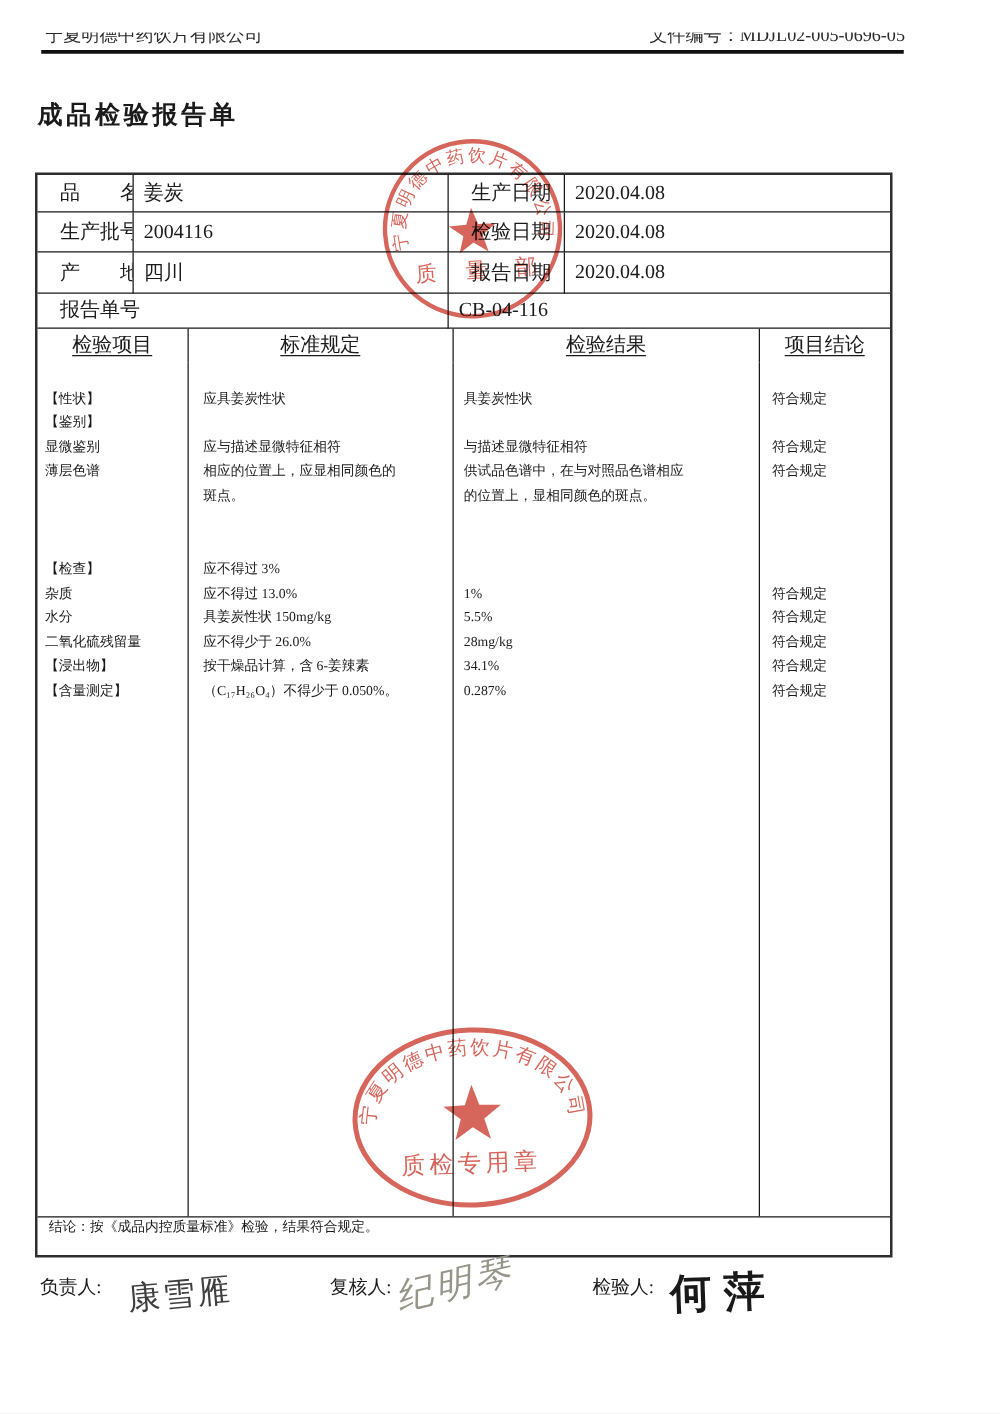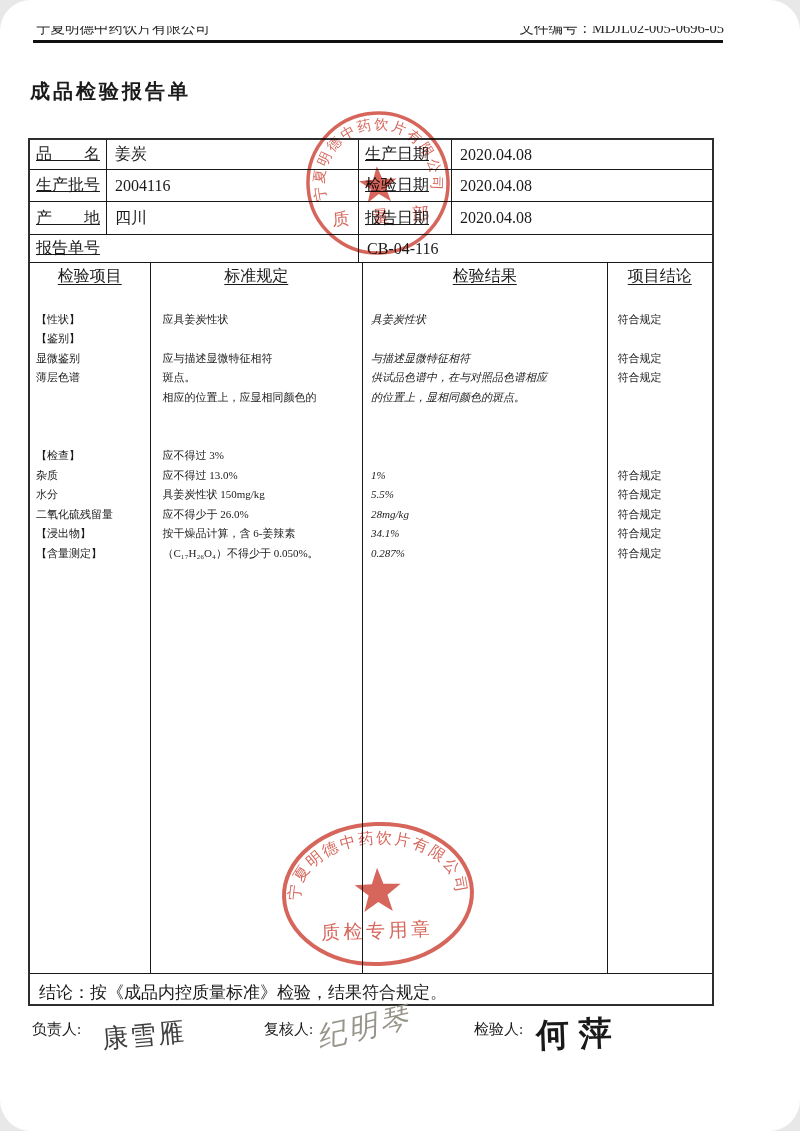--- a/index.html
+++ b/index.html
@@ -1,55 +1,55 @@
 <!DOCTYPE html>
 <html><head>
 <meta charset="utf-8">
 <style>
   html,body{margin:0;padding:0;background:#e8e8e8;}
   .page{
     position:relative;width:800px;height:1131px;background:#ffffff;
     margin:0 auto;overflow:hidden;
-    font-family:"Liberation Serif","DejaVu Serif",serif;color:#1a1a1a;border-radius:31px;
+    font-family:"Liberation Serif","DejaVu Serif",serif;color:#1a1a1a;
   }
   
   .clip-band{position:absolute;left:36px;top:26px;width:688px;height:11px;overflow:hidden;}
   .clip-row{display:flex;justify-content:space-between;margin-top:-7px;font-size:14.5px;color:#2a2a2a;white-space:nowrap;}
   .head-rule{position:absolute;left:33px;top:40px;width:690px;height:2.5px;background:#101010;}
   
   .title{position:absolute;left:30px;top:78px;width:694px;text-align:left;
     font-size:20px;font-weight:bold;letter-spacing:3px;}
   
   .tbl{position:absolute;left:28px;top:138px;width:686px;height:868px;
     border:2px solid #2e2e2e;box-sizing:border-box;display:flex;flex-direction:column;}
   
   .info{display:grid;grid-template-columns:77px 252px 93px 1fr;grid-template-rows:30px 32px 33px 28px;}
   .ic{box-sizing:border-box;display:flex;align-items:center;font-size:16px;
       border-bottom:1.5px solid #191919;padding-left:8px;white-space:nowrap;overflow:hidden;}
   .ic.rb{border-right:1.5px solid #191919;}
-  .ic.lbl{padding-left:6px;text-decoration:underline;}
+  .ic.lbl{padding-left:18px;}
   .ic.span2{grid-column:1 / span 2;}
   .ic.span2v{grid-column:3 / span 2;}
   
   .hdr{display:flex;height:27px;}
   .hcell{box-sizing:border-box;display:flex;align-items:center;justify-content:center;
     font-size:16px;text-decoration:underline;text-underline-offset:3px;}
   
   .bodyband{display:flex;height:683px;}
   .col{box-sizing:border-box;display:flex;flex-direction:column;}
   .c1{width:120.5px;}.c2{width:212.5px;}.c3{width:244.5px;}.c4{flex:1;}
   .rbord{border-right:1.5px solid #191919;}
   .bline{height:19.5px;line-height:19.5px;font-size:11px;white-space:nowrap;overflow:visible;}
   .col .bline{padding-left:6px;}
   .c2 .bline{padding-left:12px;}
-  .c3 .bline{padding-left:8px;font-style:italic;}
+  .c3 .bline{padding-left:8px;}
   .c4 .bline{padding-left:10px;}
   
-  .concl{border-top:1.5px solid #191919;flex:1;display:flex;align-items:flex-end;
-    padding-left:9px;font-size:17px;box-sizing:border-box;}
+  .concl{border-top:1.5px solid #191919;flex:1;display:flex;align-items:flex-start;
+    padding-left:9px;font-size:11px;box-sizing:border-box;}
   
   .sig-label{position:absolute;font-size:15px;top:1020px;white-space:nowrap;text-align:right;}
   .sig-name{position:absolute;white-space:nowrap;font-family:"DejaVu Serif","Liberation Serif",serif;}
   .sig1{left:102px;top:1018px;font-size:26px;color:#3f3f3f;transform:rotate(-5deg);letter-spacing:2px;}
   .sig2{left:316px;top:1008px;font-size:29px;color:#97948a;transform:rotate(-13deg);letter-spacing:3px;font-style:italic;}
   .sig3{left:536px;top:1012px;font-size:33px;font-weight:bold;color:#191919;letter-spacing:10px;transform:rotate(-2deg);}
   
   .stamp{position:absolute;mix-blend-mode:multiply;opacity:0.82;}
   .stampA{left:300px;top:105px;transform:rotate(-4deg);}
   .stampB{left:280px;top:820px;transform:rotate(-2deg);}
@@ -114,22 +114,22 @@
           <div class="bline">二氧化硫残留量</div>
           <div class="bline">【浸出物】</div>
           <div class="bline">【含量测定】</div>
           <div class="bline"></div>
         </div>
       <div class="col c2 rbord">
           <div class="bline"></div>
           <div class="bline">应具姜炭性状</div>
           <div class="bline"></div>
           <div class="bline">应与描述显微特征相符</div>
+          <div class="bline">相应的位置上，应显相同颜色的</div>
           <div class="bline">斑点。</div>
-          <div class="bline">相应的位置上，应显相同颜色的</div>
           <div class="bline"></div>
           <div class="bline"></div>
           <div class="bline">应不得过 3%</div>
           <div class="bline">应不得过 13.0%</div>
           <div class="bline">具姜炭性状 150mg/kg</div>
           <div class="bline">应不得少于 26.0%</div>
           <div class="bline">按干燥品计算，含 6-姜辣素</div>
           <div class="bline">（C₁₇H₂₆O₄）不得少于 0.050%。</div>
         </div>
       <div class="col c3 rbord">

